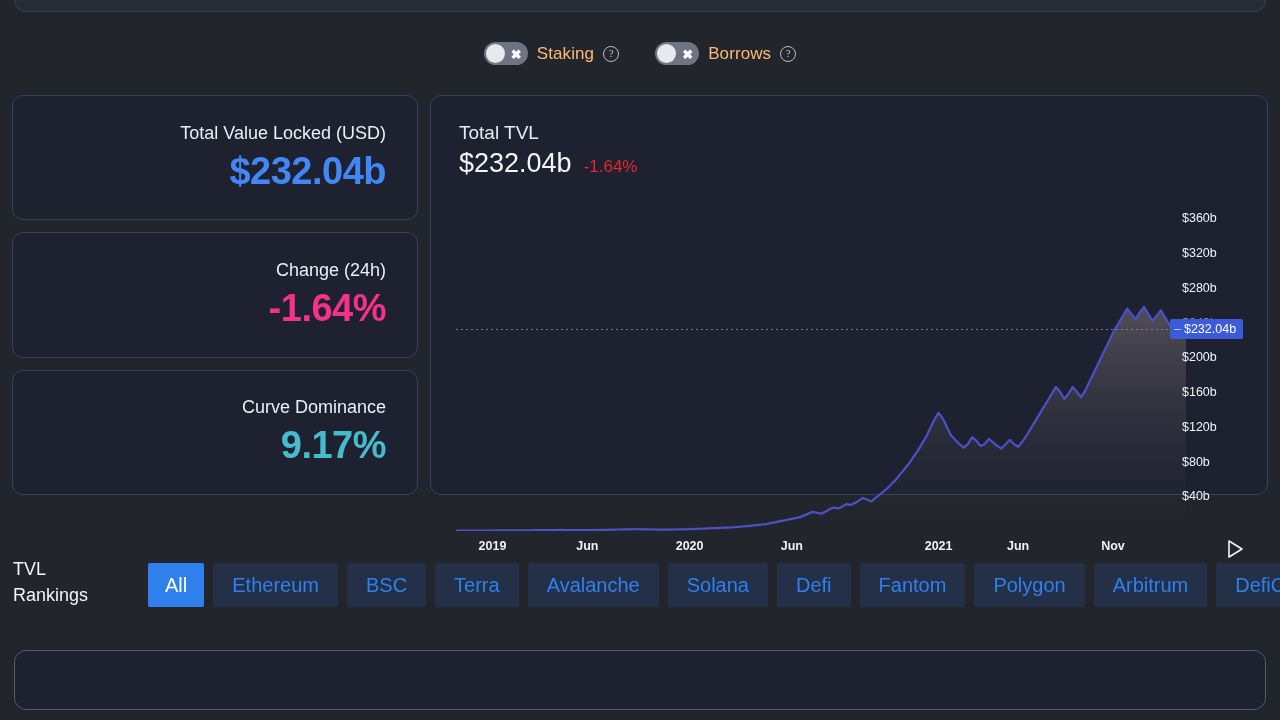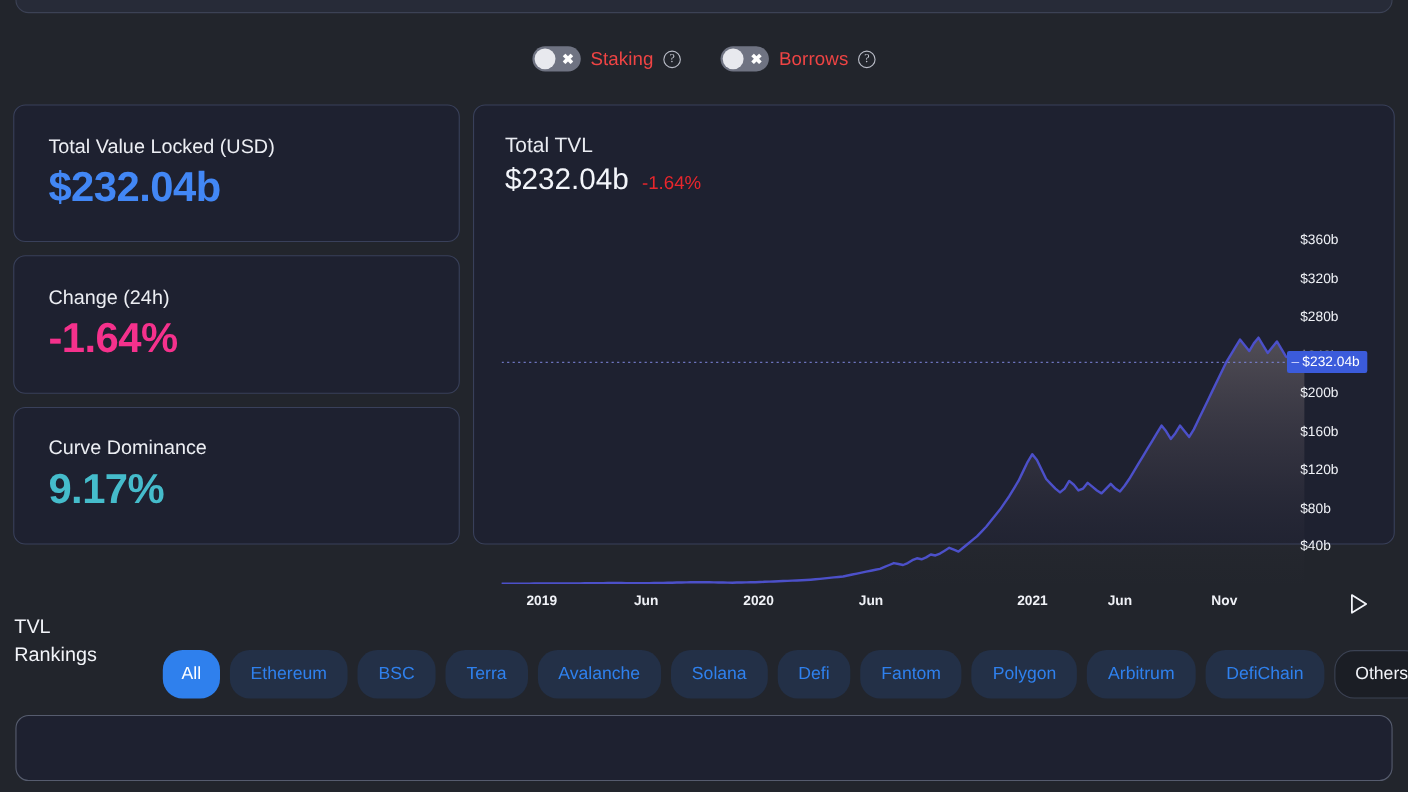--- a/index.html
+++ b/index.html
@@ -33,41 +33,41 @@
     flex: none;
   }
   .switch .knob {
     width: 19px; height: 19px; border-radius: 50%;
     background: #e8e9ee; margin-left: 2px;
   }
   .switch .x {
     position: absolute; right: 6px; top: 50%; transform: translateY(-50%);
     color: #ffffff; font-size: 13px; font-weight: bold; line-height: 1;
   }
-  .toggle-label { color: #ef4444; font-size: 17px; letter-spacing: .1px; text-align: center; }
+  .toggle-label { color: #fdba74; font-size: 17px; letter-spacing: .1px; text-align: center; }
   .help-icon {
     width: 16px; height: 16px; border-radius: 50%;
     border: 1.4px solid #b9bcc7; color: #c6c9d3;
     font-size: 11px; line-height: 13px; text-align: center;
     font-family: "Liberation Serif", serif;
   }
 
   
   .stats-col {
     position: absolute; left: 12px; top: 95px;
     width: 406px; height: 400px;
     display: flex; flex-direction: column; gap: 12px;
   }
   .stat-card {
     flex: 1;
     background: #1e2130;
     border: 1px solid #39405a;
     border-radius: 11px;
     padding: 20px 31px;
-    display: flex; flex-direction: column; justify-content: center; gap: 6px;
+    display: flex; flex-direction: column; justify-content: center; gap: 6px; align-items: flex-end;
   }
   .stat-title { color: #eceef3; font-size: 18px; font-weight: 400; }
   .stat-value { font-size: 38px; font-weight: 700; letter-spacing: -.5px; }
   .v-blue { color: #4287f5; }
   .v-pink { color: #f5318c; }
   .v-teal { color: #45bccb; }
 
   
   .chart-card {
     position: absolute; left: 430px; top: 95px;
@@ -113,24 +113,24 @@
   
   .rank-label {
     position: absolute; left: 13px; top: 556px;
     color: #f2f4f9; font-size: 18px; line-height: 26px; width: 120px;
   }
   .chips {
     position: absolute; left: 148px; top: 563px;
     display: flex; align-items: center; gap: 9px;
   }
   .chip {
-    height: 44px; padding: 0 19px; border-radius: 18px;
+    height: 44px; padding: 0 19px; border-radius: 2px;
     display: flex; align-items: center;
     background: #233047; color: #2f80ed;
-    font-size: 16px; white-space: nowrap; margin-top: 28px;
+    font-size: 20px; white-space: nowrap;
   }
   .chip.active { background: #2f80ed; color: #ffffff; padding: 0 17px; }
   .chip.others {
     background: #1b1e25; border: 1px solid #3b4253;
     color: #f2f4f9; gap: 22px; padding: 0 14px 0 18px;
   }
 
   
   .bottom-peek {
     position: absolute; left: 14px; top: 650px;

